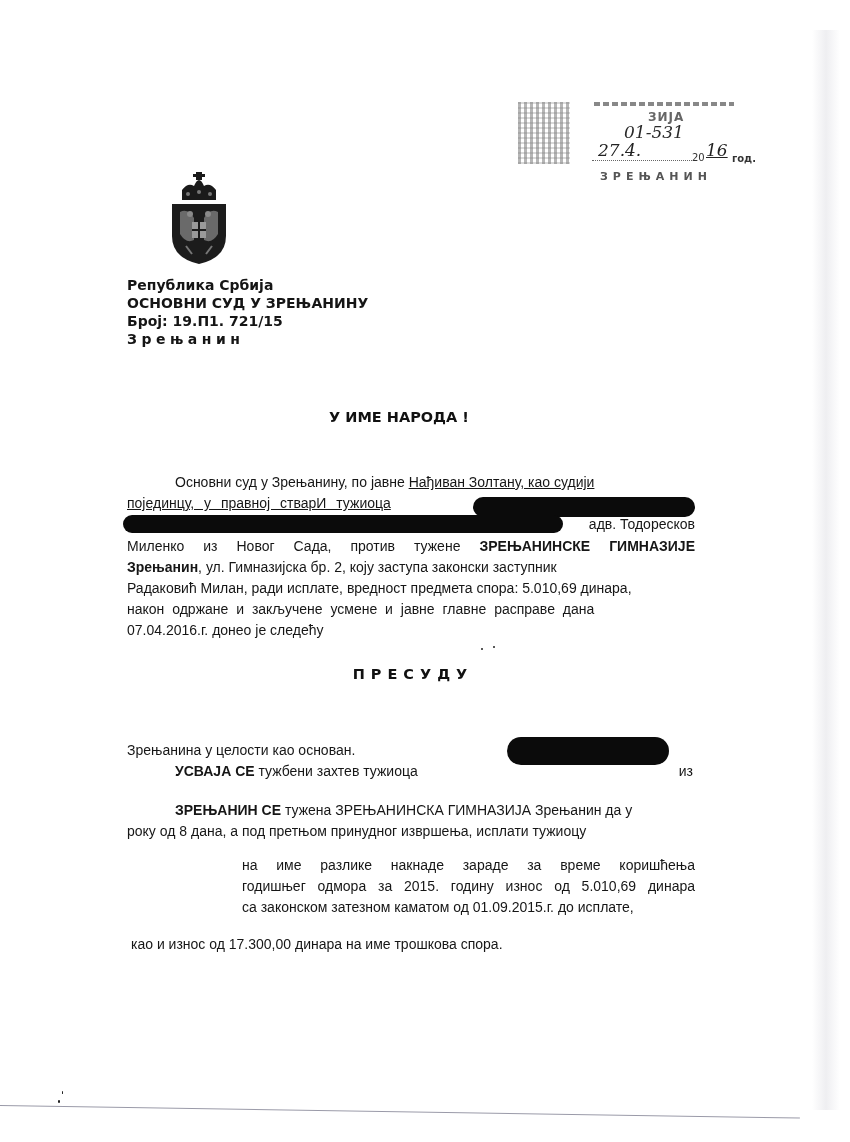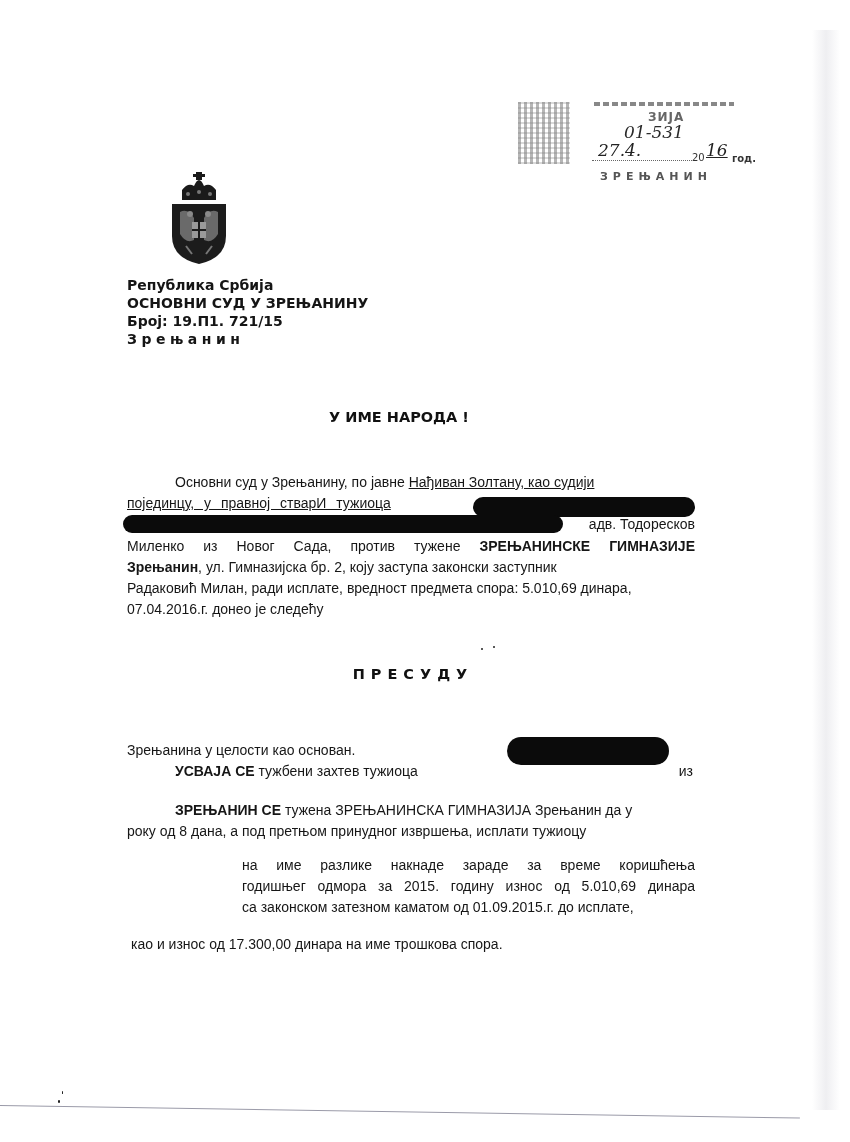--- a/index.html
+++ b/index.html
@@ -133,20 +133,21 @@
 
 <div class="heading-center heading-people">У ИМЕ НАРОДА !</div>
 
 <div class="para" style="top:472px;">
   <span class="ln" style="padding-left:48px;"><span>Основни суд у Зрењанину, по јавне </span><span class="underline-judge">Нађиван Золтану, као судији</span></span>
   <span class="ln"><span style="word-spacing:6px;text-decoration:underline;">појединцу,  у  правној  стварИ  тужиоца</span></span>
   <span class="ln" style="text-align:right;"><span>адв.  Тодоресков</span></span>
   <span class="ln justify"><span>Миленко  из  Новог  Сада,  против  тужене </span><b>ЗРЕЊАНИНСКЕ  ГИМНАЗИЈЕ</b></span>
   <span class="ln"><b>Зрењанин</b><span>,  ул.  Гимназијска  бр.  2,  коју  заступа  законски  заступник</span></span>
   <span class="ln"><span>Радаковић Милан, ради исплате, вредност предмета спора: 5.010,69 динара,</span></span>
+  <span class="ln"><span style="word-spacing:4px;">након  одржане  и  закључене  усмене  и  јавне  главне  расправе  дана</span></span>
   <span class="ln"><span>07.04.2016.г. донео је следећу</span></span>
 </div>
 
 <div class="redact" style="left:473px;top:497px;width:222px;height:20px;"></div>
 <div class="redact" style="left:123px;top:515px;width:440px;height:18px;"></div>
 
 <div class="heading-center heading-verdict">ПРЕСУДУ</div>
 
 <div class="para" style="top:740px;">
   <span class="ln"><span>Зрењанина у целости као основан.</span></span>

